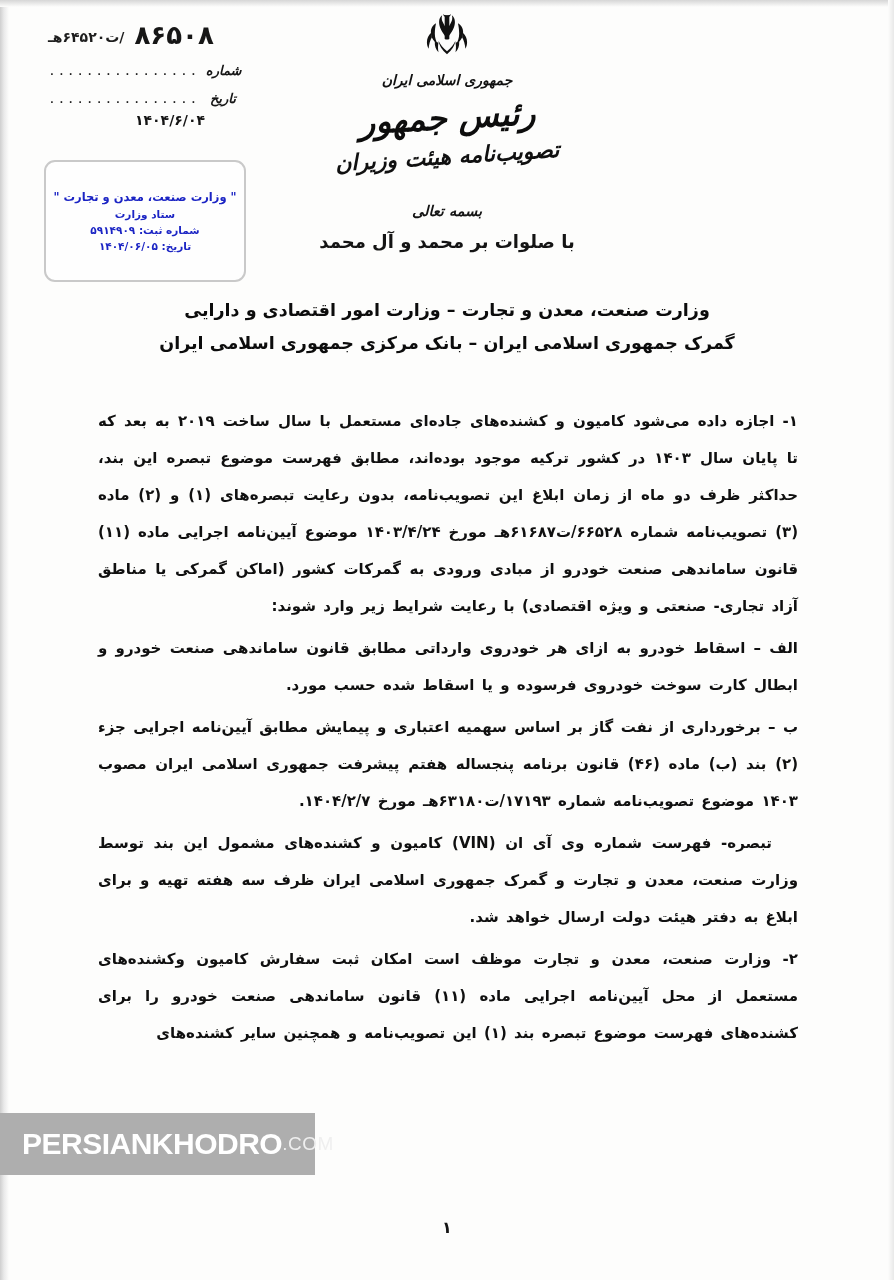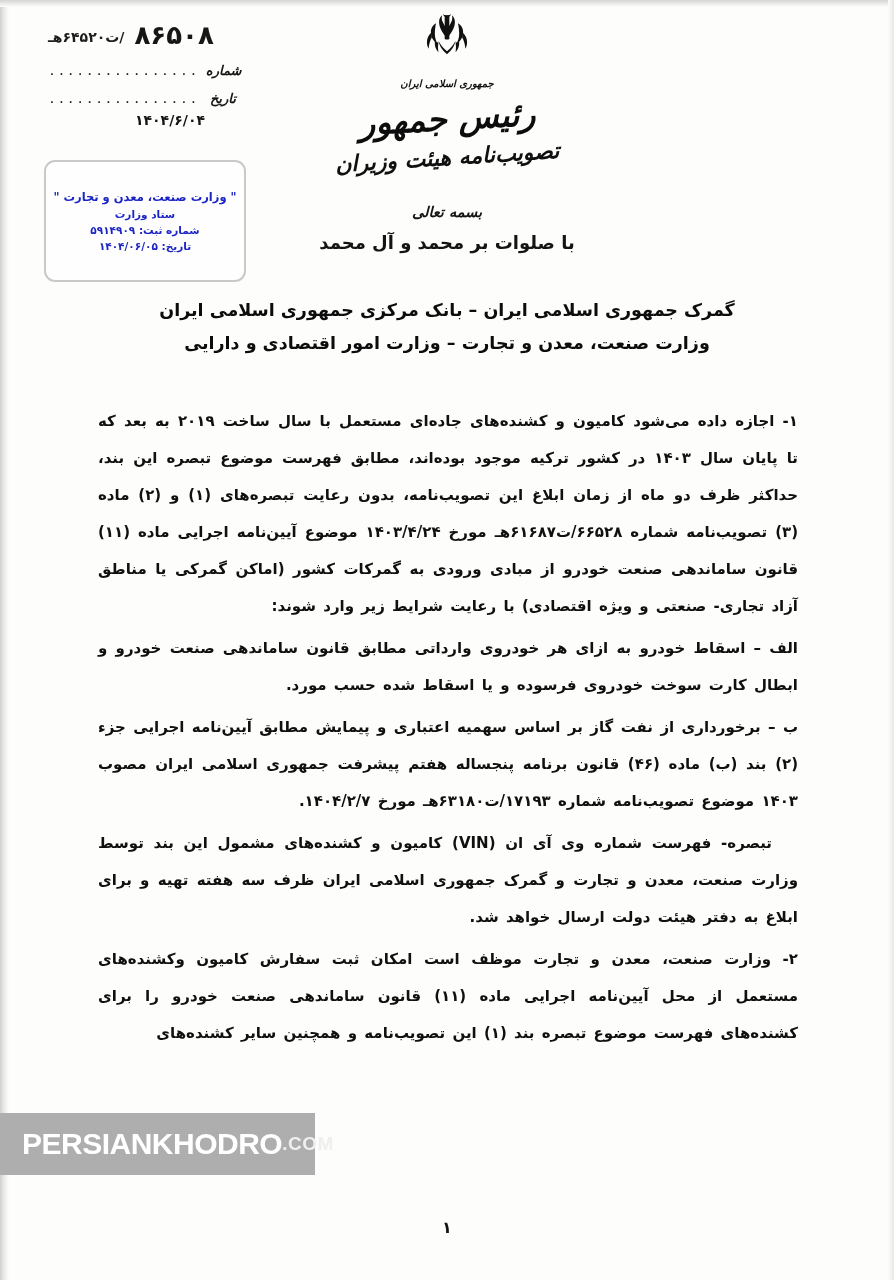--- a/index.html
+++ b/index.html
@@ -82,21 +82,21 @@
   .stamp-sub{font-size:10.5px;font-weight:700;color:#1b24c4;}
   .stamp-row{font-size:10.5px;font-weight:700;color:#1b24c4;white-space:nowrap;}
 
   
   .letterhead{
     position:absolute;left:0;top:14px;width:894px;
     display:flex;flex-direction:column;align-items:center;
   }
   .emblem{width:62px;height:56px;display:block;}
   .emblem-caption{
-    margin-top:8px;font-size:10px;color:#111;font-weight:700;
+    margin-top:2px;font-size:14px;color:#111;font-weight:700;
     font-style:italic;letter-spacing:.3px;
   }
   .lh-president{
     margin-top:10px;font-size:33px;color:#0d0d0d;font-weight:700;
     font-style:italic;letter-spacing:-1px;
     transform:rotate(-3.2deg);
     font-family:"DejaVu Serif","Liberation Serif",serif;
   }
   .lh-decree{
     margin-top:6px;font-size:22px;color:#101010;font-weight:700;
@@ -143,21 +143,21 @@
     background:#aeaeae;
     display:flex;align-items:center;
     direction:ltr;
   }
   .wm-main{
     font-size:30px;font-weight:700;color:#ffffff;
     letter-spacing:-.5px;padding-left:22px;
     font-family:"Liberation Sans",sans-serif;
   }
   .wm-tld{
-    font-size:19px;font-weight:700;color:#efefef;
+    font-size:19px;font-weight:400;color:#efefef;
     letter-spacing:.5px;
     font-family:"Liberation Sans",sans-serif;
   }
 
   
   .page-number{
     position:absolute;left:0;top:1218px;width:894px;
     text-align:center;font-size:16px;font-weight:700;color:#141414;
   }
   .footer-ghost{
@@ -220,22 +220,22 @@
       </g>
     </svg>
     <div class="emblem-caption">جمهوری اسلامی ایران</div>
     <div class="lh-president">رئیس جمهور</div>
     <div class="lh-decree">تصویب‌نامه هیئت وزیران</div>
     <div class="besmeh">بسمه تعالی</div>
     <div class="salavat">با صلوات بر محمد و آل محمد</div>
   </div>
 
   <div class="addressees">
+    <div class="addressee">وزارت صنعت، معدن و تجارت – وزارت امور اقتصادی و دارایی</div>
     <div class="addressee">گمرک جمهوری اسلامی ایران – بانک مرکزی جمهوری اسلامی ایران</div>
-    <div class="addressee">وزارت صنعت، معدن و تجارت – وزارت امور اقتصادی و دارایی</div>
   </div>
 
   <div class="body">
     <p class="para">۱- اجازه داده می‌شود کامیون و کشنده‌های جاده‌ای مستعمل با سال ساخت ۲۰۱۹ به بعد که تا پایان سال ۱۴۰۳ در کشور ترکیه موجود بوده‌اند، مطابق فهرست موضوع تبصره این بند، حداکثر ظرف دو ماه از زمان ابلاغ این تصویب‌نامه، بدون رعایت تبصره‌های (۱) و (۲) ماده (۳) تصویب‌نامه شماره ۶۶۵۲۸/ت۶۱۶۸۷هـ مورخ ۱۴۰۳/۴/۲۴ موضوع آیین‌نامه اجرایی ماده (۱۱) قانون ساماندهی صنعت خودرو از مبادی ورودی به گمرکات کشور (اماکن گمرکی یا مناطق آزاد تجاری- صنعتی و ویژه اقتصادی) با رعایت شرایط زیر وارد شوند:</p>
     <p class="para">الف – اسقاط خودرو به ازای هر خودروی وارداتی مطابق قانون ساماندهی صنعت خودرو و ابطال کارت سوخت خودروی فرسوده و یا اسقاط شده حسب مورد.</p>
     <p class="para">ب – برخورداری از نفت گاز بر اساس سهمیه اعتباری و پیمایش مطابق آیین‌نامه اجرایی جزء (۲) بند (ب) ماده (۴۶) قانون برنامه پنجساله هفتم پیشرفت جمهوری اسلامی ایران مصوب ۱۴۰۳ موضوع تصویب‌نامه شماره ۱۷۱۹۳/ت۶۳۱۸۰هـ مورخ ۱۴۰۴/۲/۷.</p>
     <p class="para indent">تبصره- فهرست شماره وی آی ان (VIN) کامیون و کشنده‌های مشمول این بند توسط وزارت صنعت، معدن و تجارت و گمرک جمهوری اسلامی ایران ظرف سه هفته تهیه و برای ابلاغ به دفتر هیئت دولت ارسال خواهد شد.</p>
     <p class="para">۲- وزارت صنعت، معدن و تجارت موظف است امکان ثبت سفارش کامیون وکشنده‌های مستعمل از محل آیین‌نامه اجرایی ماده (۱۱) قانون ساماندهی صنعت خودرو را برای کشنده‌های فهرست موضوع تبصره بند (۱) این تصویب‌نامه و همچنین سایر کشنده‌های</p>
   </div>
 

